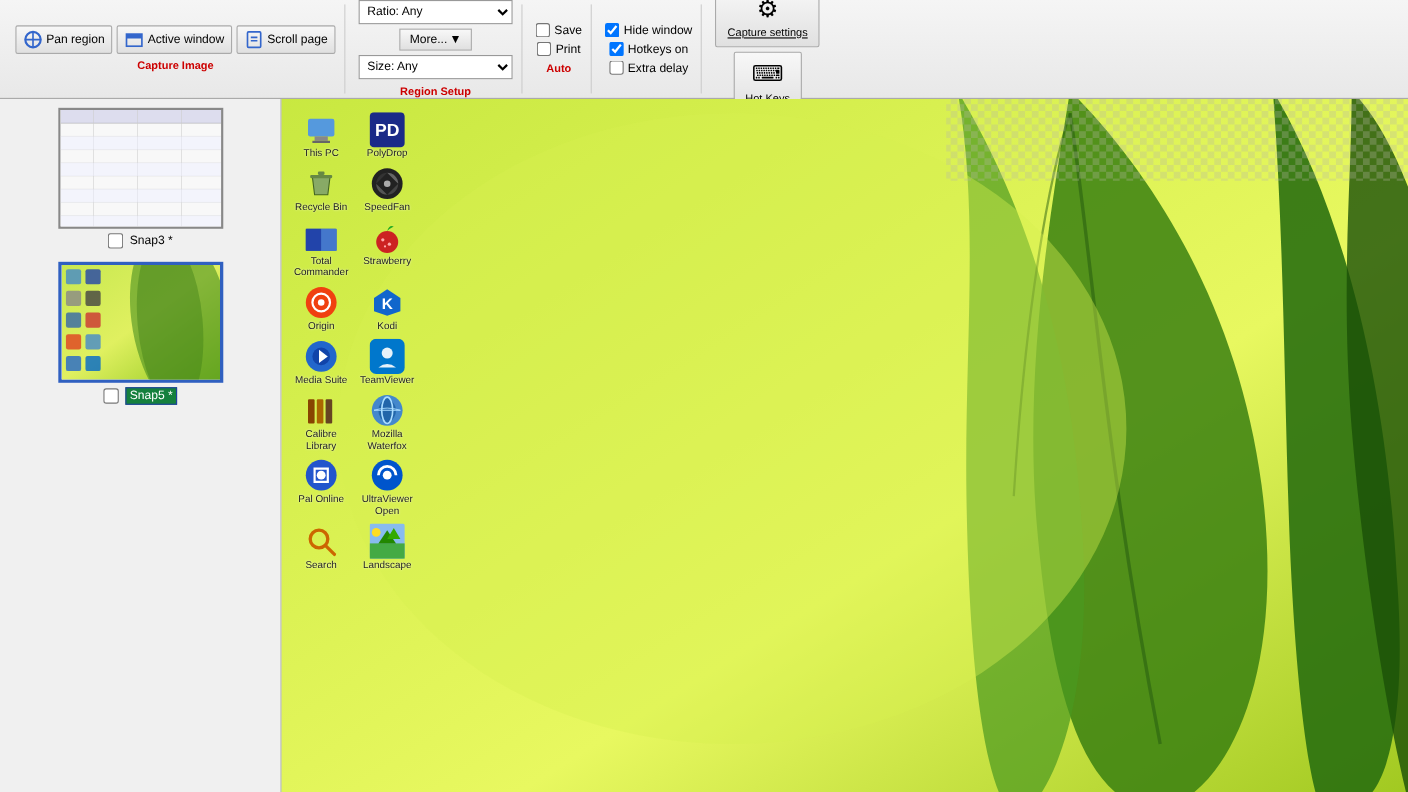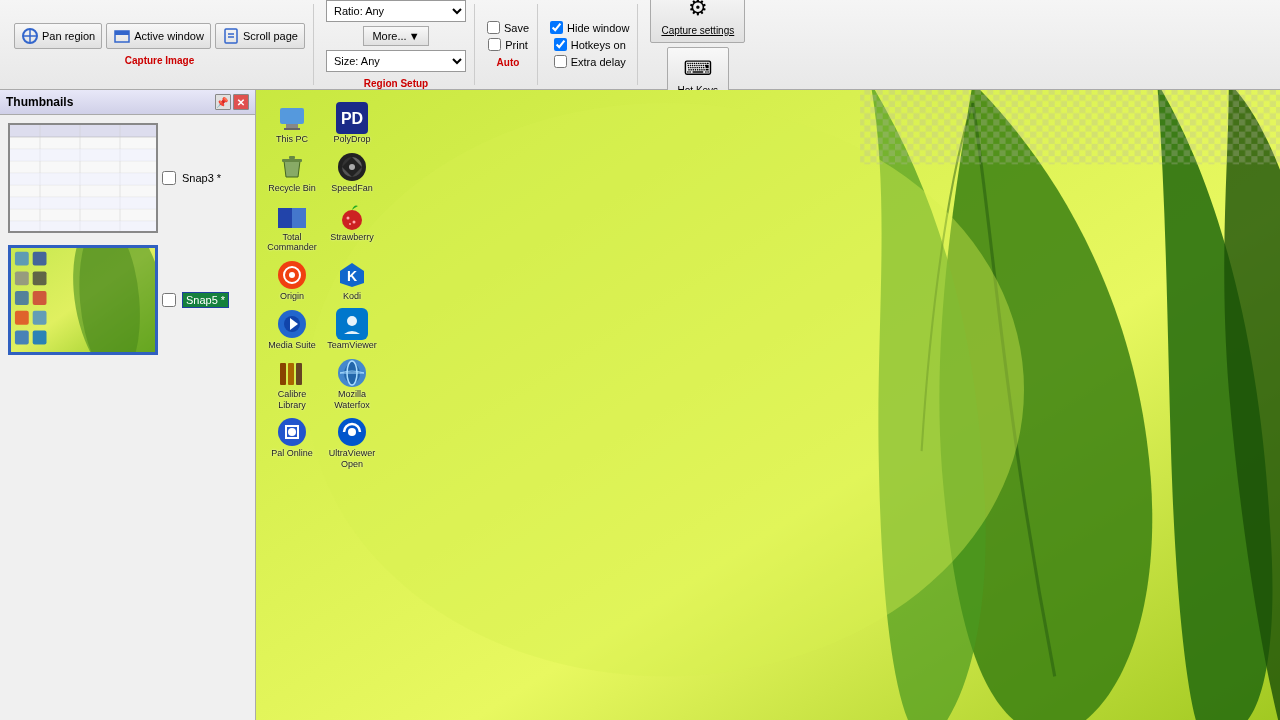--- a/index.html
+++ b/index.html
@@ -127,21 +127,21 @@
     .thumbnails-content {
       flex: 1;
       overflow-y: auto;
       padding: 8px;
       display: flex;
       flex-direction: column;
       gap: 12px;
     }
     .thumb-item {
       display: flex;
-      flex-direction: row;
+      flex-direction: column;
       align-items: center;
       gap: 4px;
     }
     .thumb-img {
       border: 2px solid #888;
       background: #fff;
       width: 150px;
       height: 110px;
       overflow: hidden;
       display: flex;
@@ -330,27 +330,20 @@
         <span style="font-size:10px;text-align:center;">Hot Keys</span>
       </button>
     </div>
   </div>
 
 </div>
 
 <div class="main-area">
 
   <div class="thumbnails-panel">
-    <div class="thumbnails-header">
-      <span>Thumbnails</span>
-      <div class="thumbnails-header-actions">
-        <div class="pin-btn">📌</div>
-        <div class="close-btn">✕</div>
-      </div>
-    </div>
     <div class="thumbnails-content">
 
       <div class="thumb-item">
         <div class="thumb-img">
 
           <svg width="146" height="106" viewBox="0 0 146 106">
             <rect width="146" height="106" fill="#f8f8f8"></rect>
             <rect y="0" width="146" height="12" fill="#dde"></rect>
             <line x1="0" y1="12" x2="146" y2="12" stroke="#aaa" stroke-width="0.5"></line>
             <line x1="0" y1="24" x2="146" y2="24" stroke="#ddd" stroke-width="0.5"></line>
@@ -607,18 +600,41 @@
             <svg width="32" height="32" viewBox="0 0 32 32">
                 <circle cx="16" cy="16" r="14" fill="#0055cc"></circle>
                 <path d="M8 16 A8 8 0 0 1 24 16" fill="none" stroke="white" stroke-width="2.5"></path>
                 <circle cx="16" cy="16" r="4" fill="white"></circle>
               </svg>
           </div>
           <span class="icon-label">UltraViewer Open</span>
         </div>
       </div>
 
+      <div class="desktop-icons-row">
+        <div class="desktop-icon">
+          <div class="icon-img">
+            <svg width="32" height="32" viewBox="0 0 32 32">
+                <circle cx="14" cy="14" r="8" fill="none" stroke="#cc6600" stroke-width="3"></circle>
+                <line x1="20" y1="20" x2="28" y2="28" stroke="#cc6600" stroke-width="3" stroke-linecap="round"></line>
+              </svg>
+          </div>
+          <span class="icon-label">Search</span>
+        </div>
+        <div class="desktop-icon">
+          <div class="icon-img">
+            <svg width="32" height="32" viewBox="0 0 32 32">
+                <rect width="32" height="32" rx="2" fill="#88bbee"></rect>
+                <rect y="18" width="32" height="14" fill="#44aa44"></rect>
+                <polygon points="8,18 16,6 24,18" fill="#228800"></polygon>
+                <polygon points="16,14 22,4 28,14" fill="#33aa00"></polygon>
+                <circle cx="6" cy="8" r="4" fill="#ffdd22"></circle>
+              </svg>
+          </div>
+          <span class="icon-label">Landscape</span>
+        </div>
+      </div>
 
     </div>
 
   </div>
 
 </div>
 
 </body></html>

